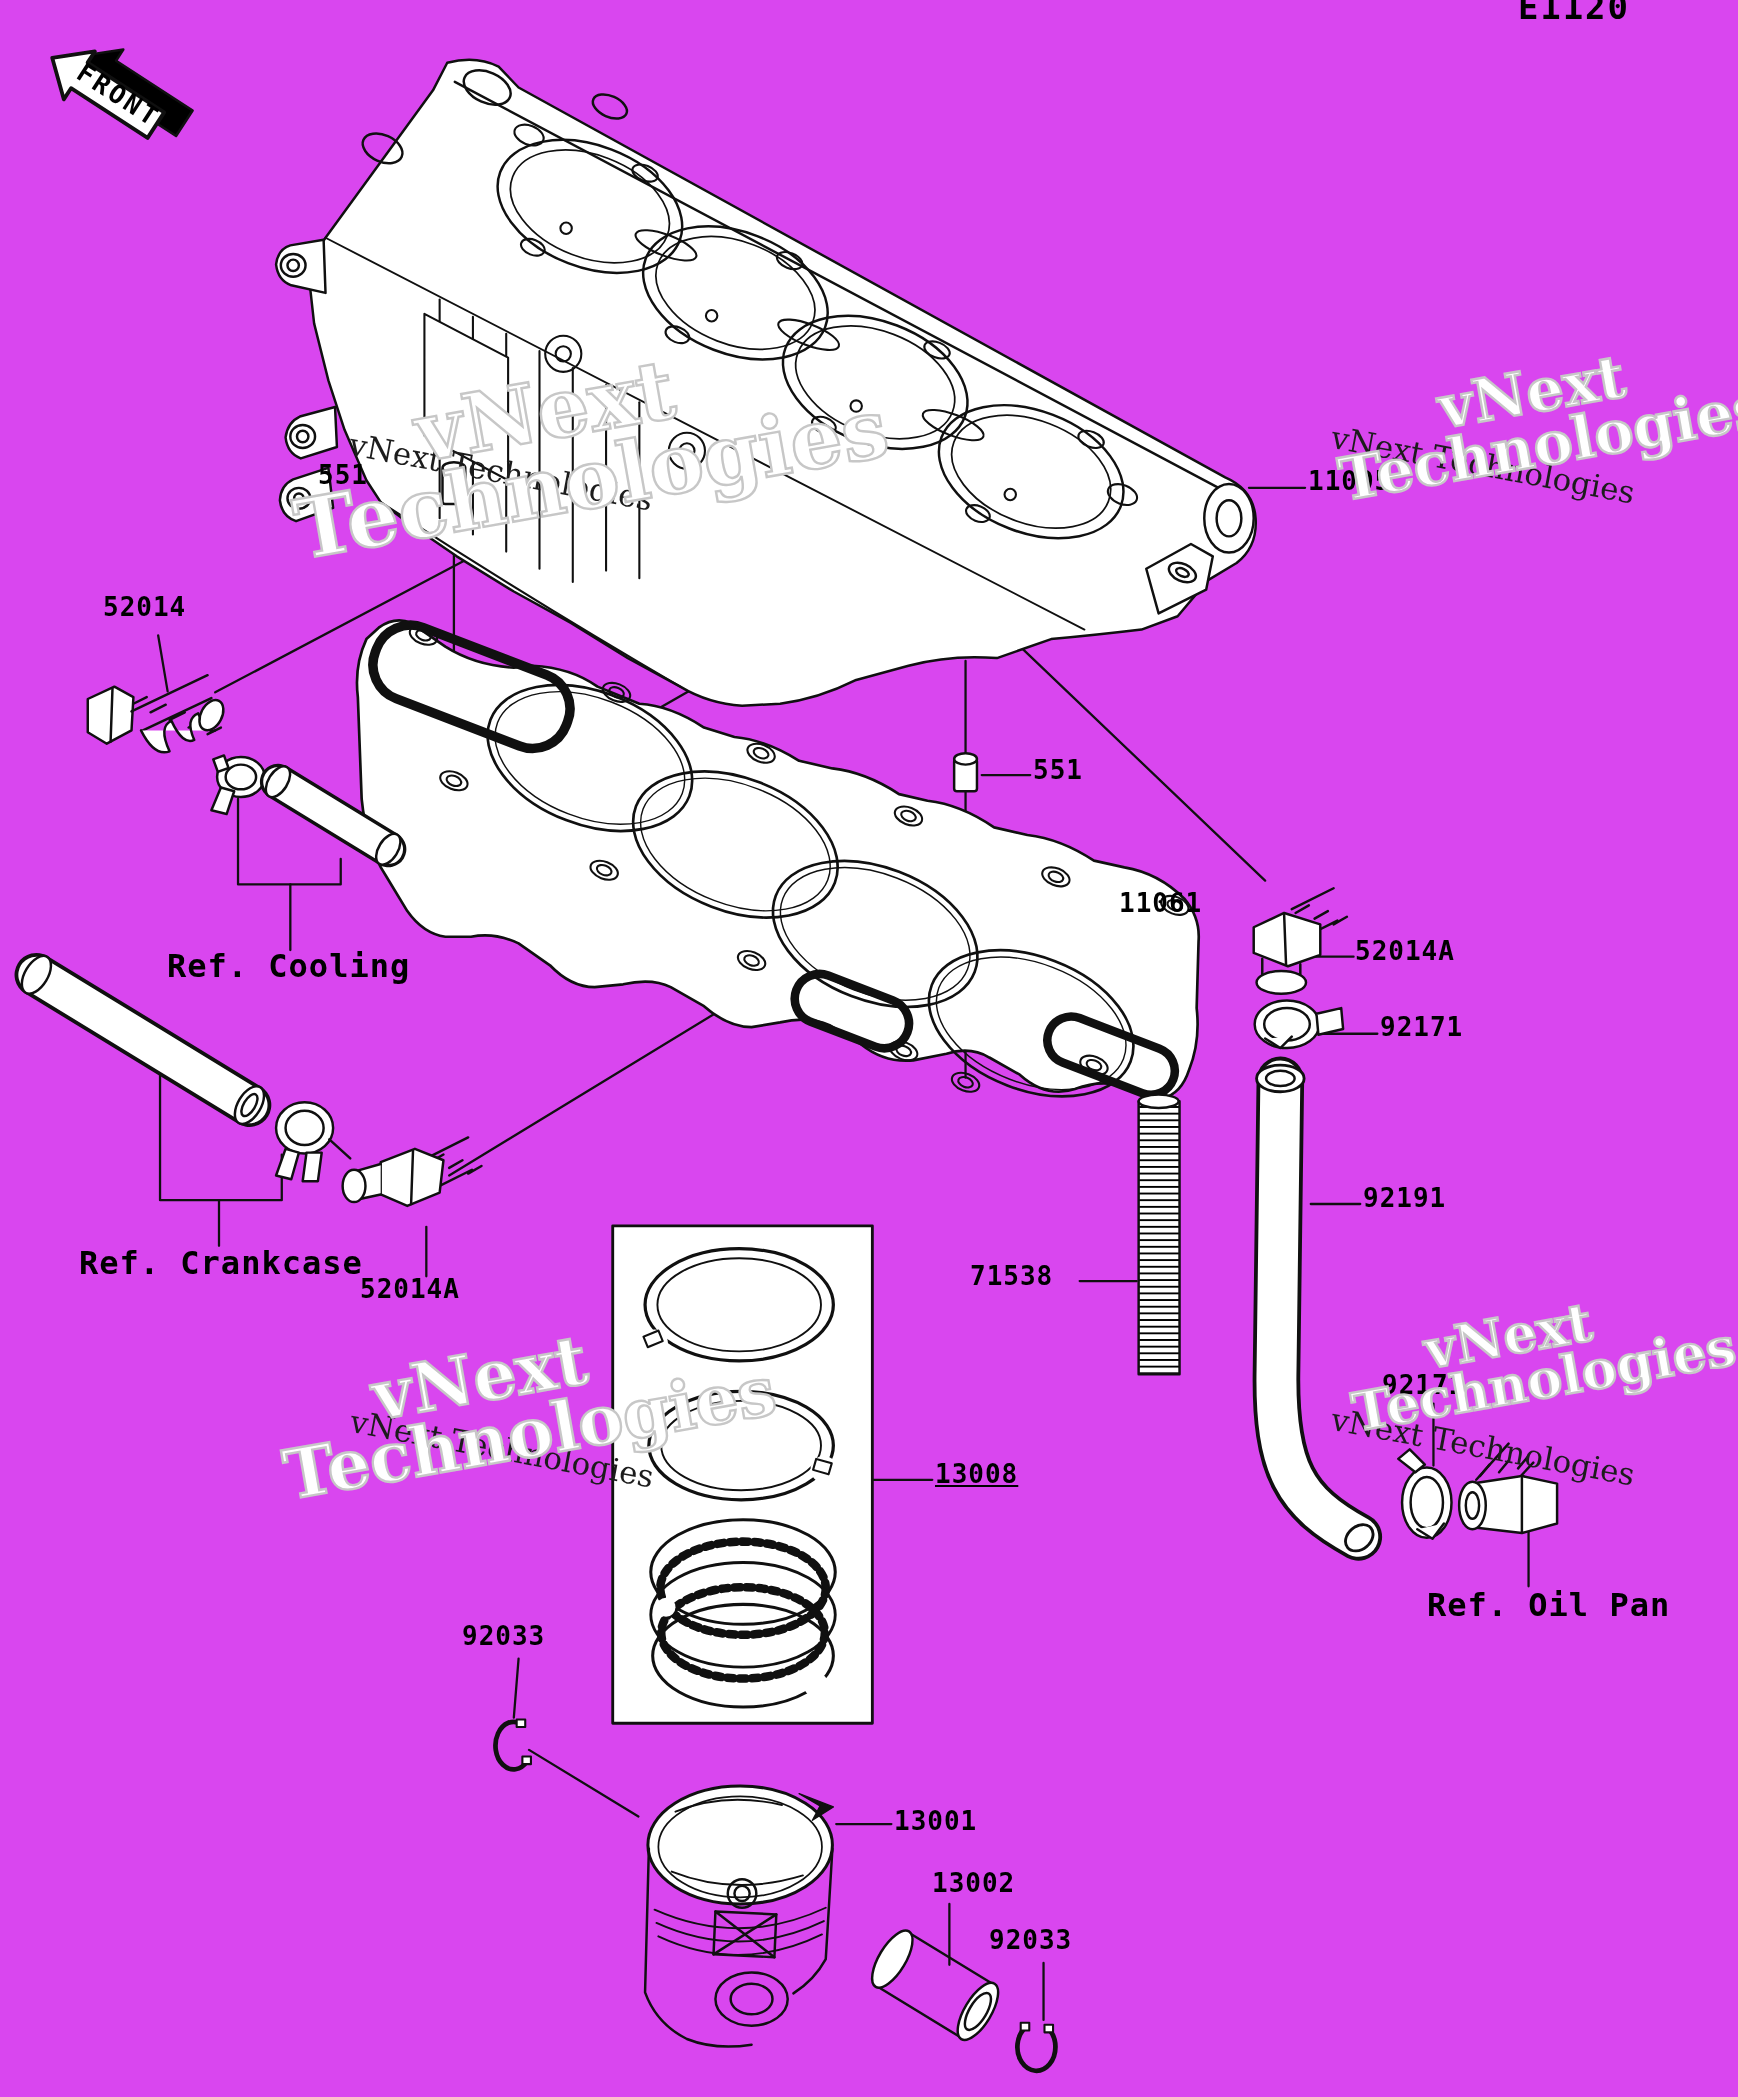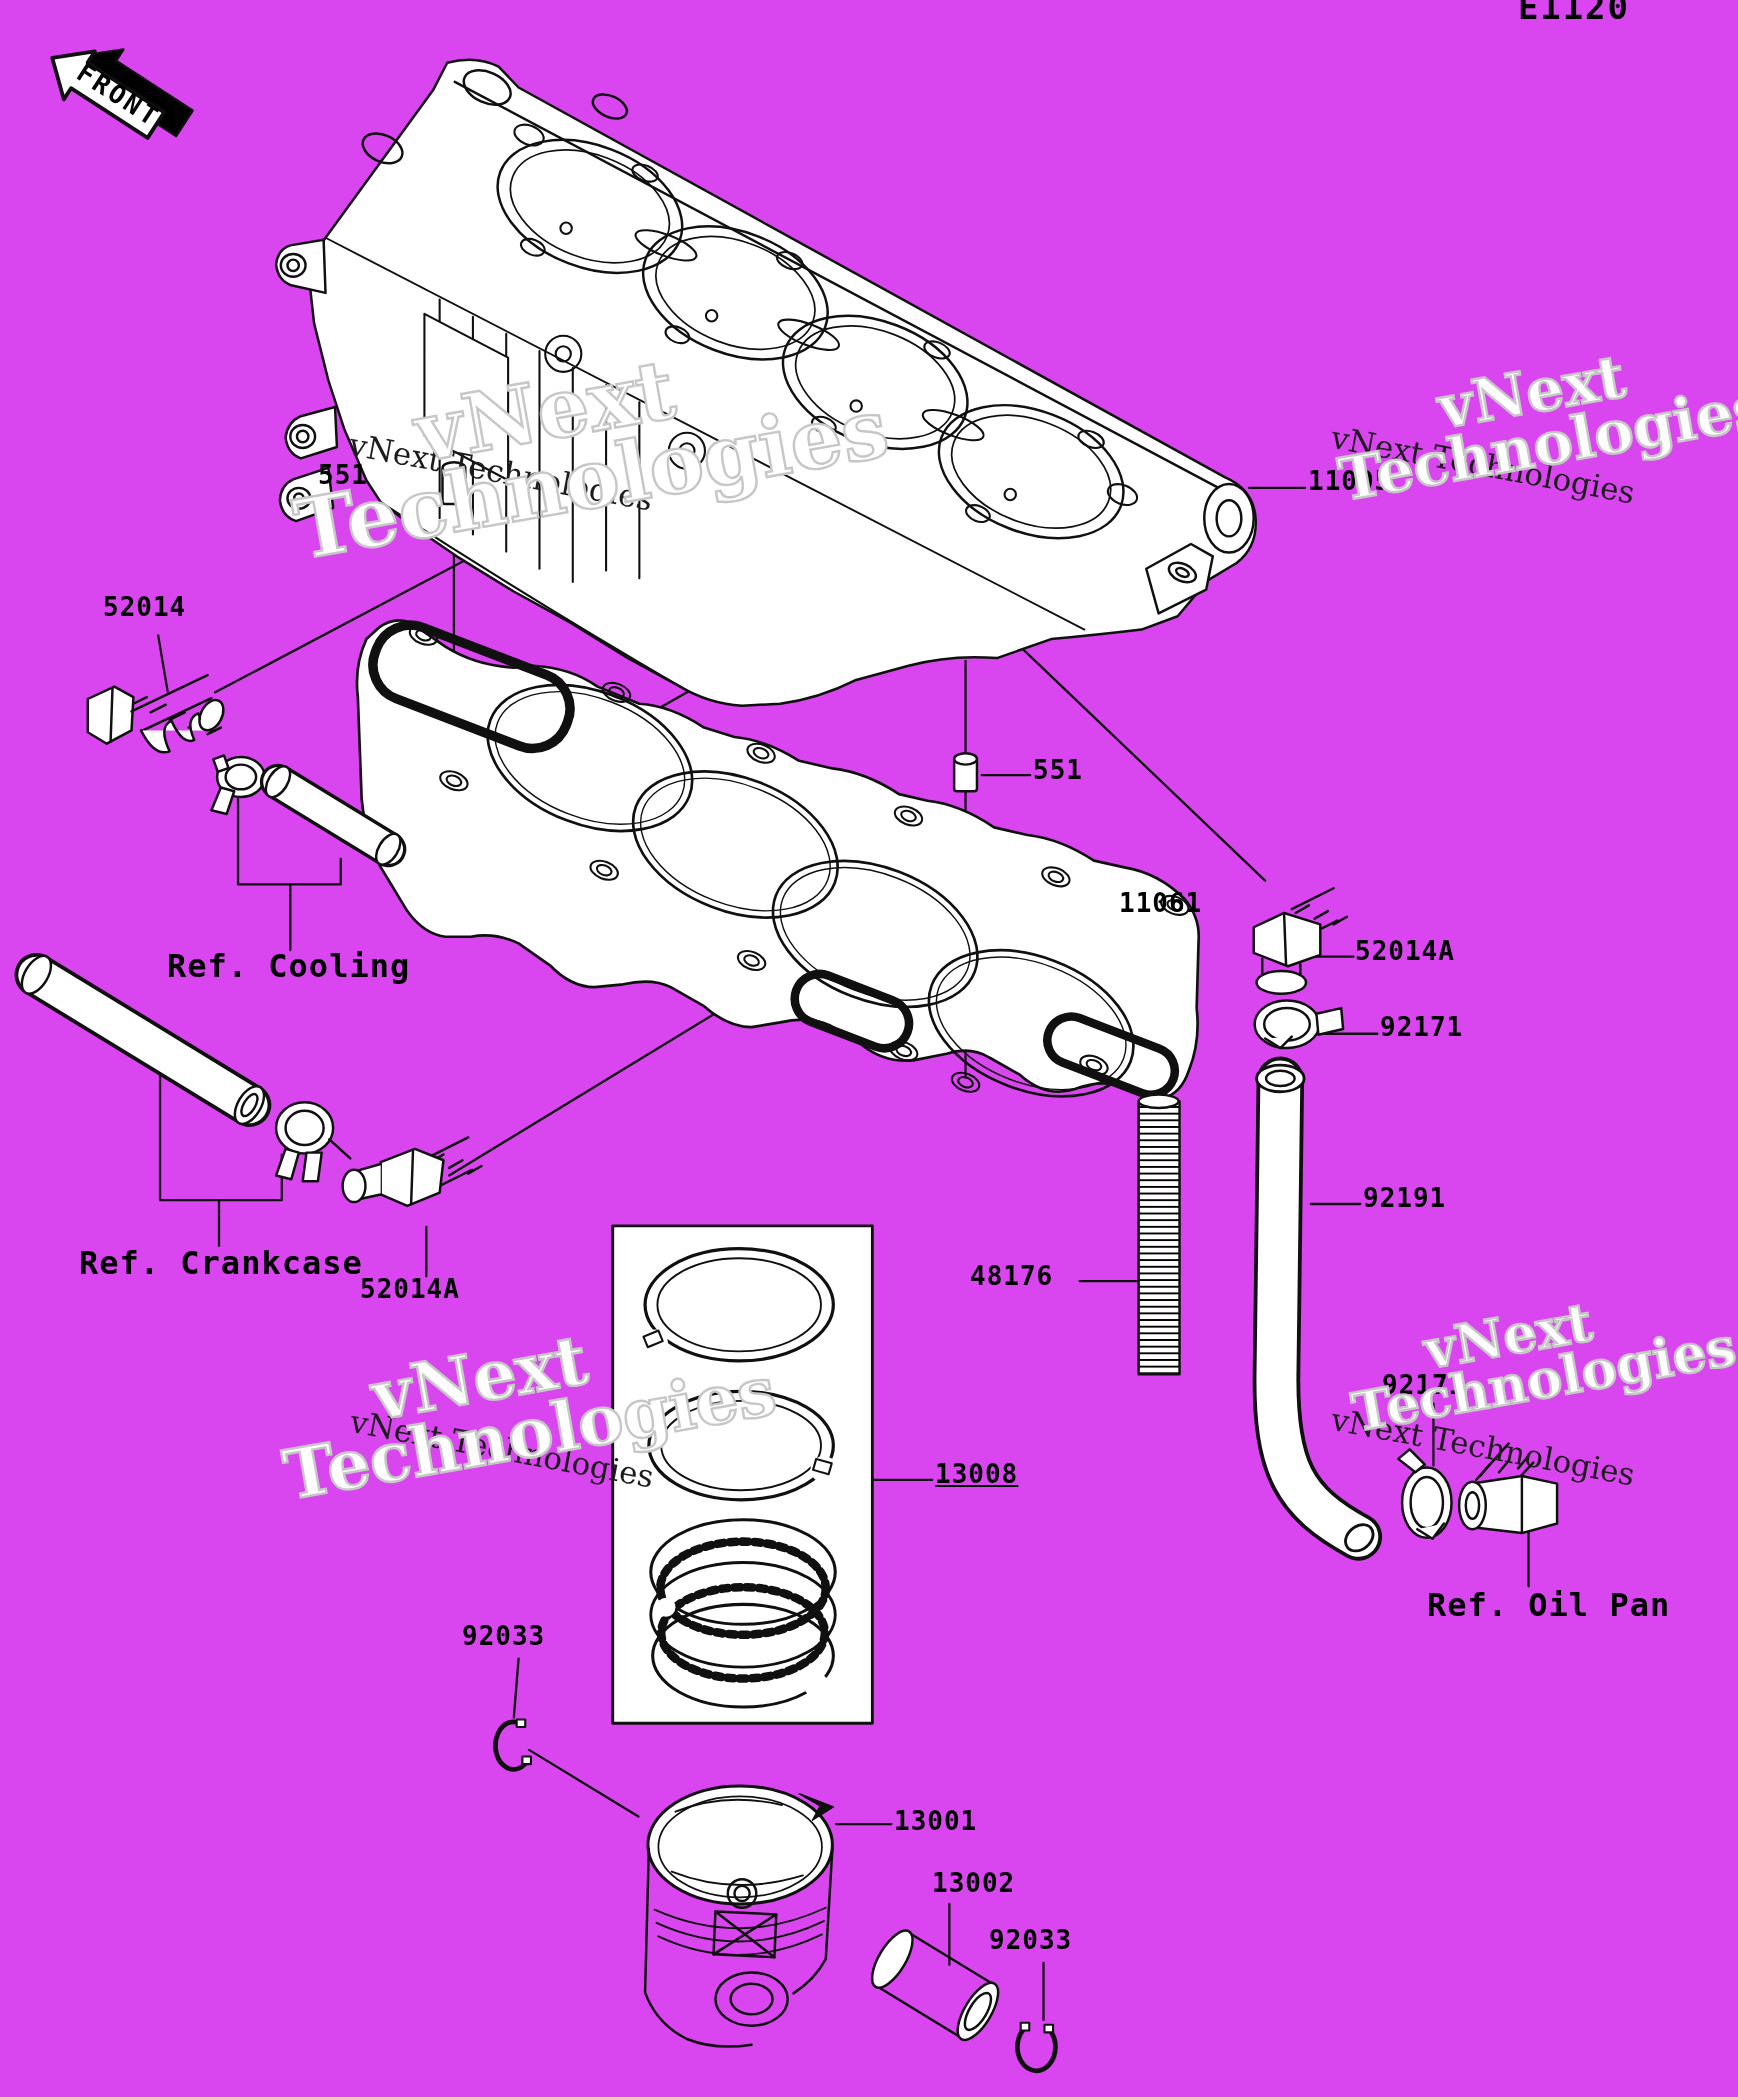--- a/index.html
+++ b/index.html
@@ -363,21 +363,21 @@
 <div class="front-label">FRONT</div>
 
 <div class="lbl" style="left:318px;top:462px;">551</div>
 <div class="lbl" style="left:1308px;top:468px;">11005</div>
 <div class="lbl" style="left:103px;top:594px;">52014</div>
 <div class="lbl" style="left:1033px;top:757px;">551</div>
 <div class="lbl" style="left:1119px;top:890px;">11061</div>
 <div class="lbl" style="left:1355px;top:938px;">52014A</div>
 <div class="lbl" style="left:1380px;top:1014px;">92171</div>
 <div class="lbl" style="left:1363px;top:1185px;">92191</div>
-<div class="lbl" style="left:970px;top:1263px;">48176</div>
+<div class="lbl" style="left:970px;top:1263px;">71538</div>
 <div class="lbl" style="left:935px;top:1461px;text-decoration:underline;">13008</div>
 <div class="lbl" style="left:462px;top:1623px;">92033</div>
 <div class="lbl" style="left:894px;top:1808px;">13001</div>
 <div class="lbl" style="left:932px;top:1870px;">13002</div>
 <div class="lbl" style="left:989px;top:1927px;">92033</div>
 <div class="lbl" style="left:1382px;top:1372px;">92171</div>
 <div class="lbl" style="left:360px;top:1276px;">52014A</div>
 
 <div class="lbl ref" style="left:167px;top:950px;">Ref. Cooling</div>
 <div class="lbl ref" style="left:79px;top:1247px;">Ref. Crankcase</div>

